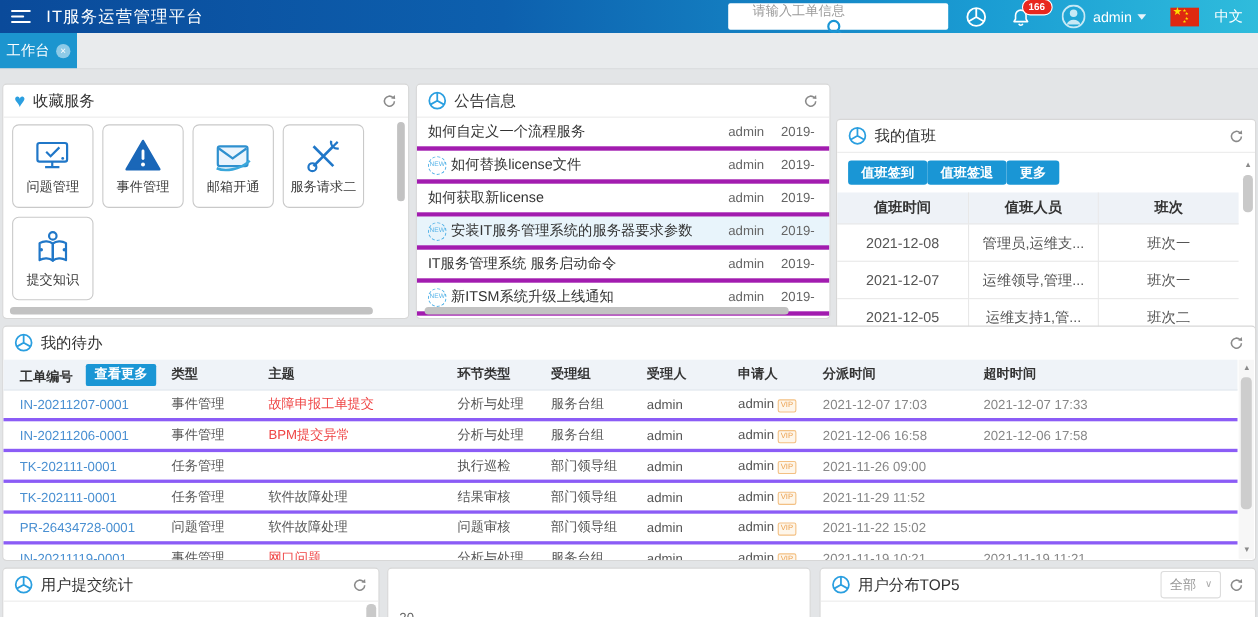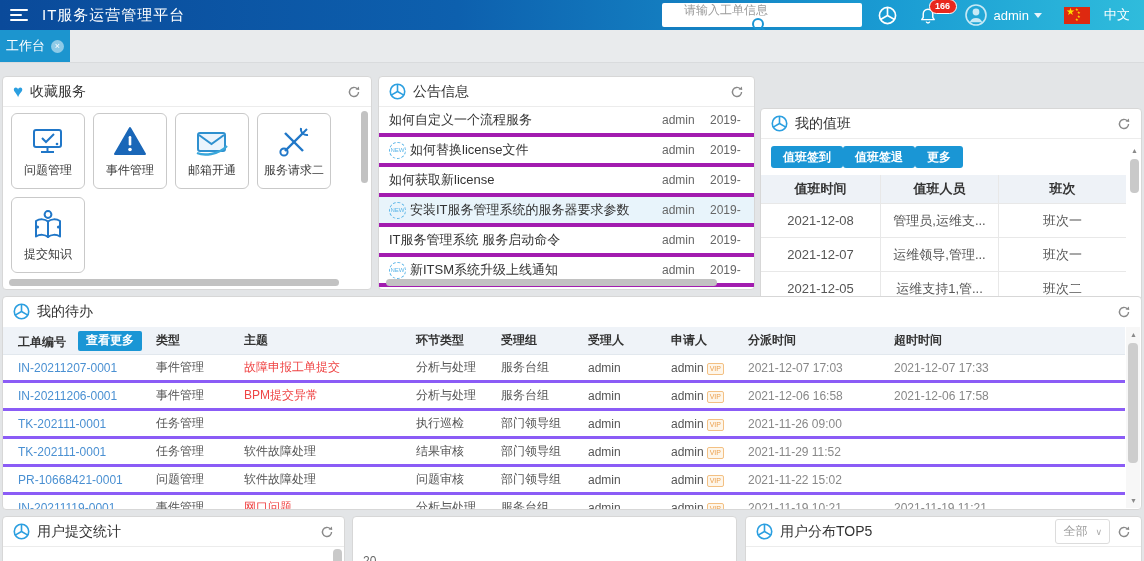--- a/index.html
+++ b/index.html
@@ -391,21 +391,21 @@
         <div>任务管理</div>
         <div>软件故障处理</div>
         <div>结果审核</div>
         <div>部门领导组</div>
         <div>admin</div>
         <div><span>admin</span><span class="vip">VIP</span></div>
         <div class="tm">2021-11-29 11:52</div>
         <div class="tm"></div>
       </div>
       <div class="todo-row">
-        <div class="c-id">PR-10668421-0001</div>
+        <div class="c-id">PR-26434728-0001</div>
         <div>问题管理</div>
         <div>软件故障处理</div>
         <div>问题审核</div>
         <div>部门领导组</div>
         <div>admin</div>
         <div><span>admin</span><span class="vip">VIP</span></div>
         <div class="tm">2021-11-22 15:02</div>
         <div class="tm"></div>
       </div>
       <div class="todo-row">

